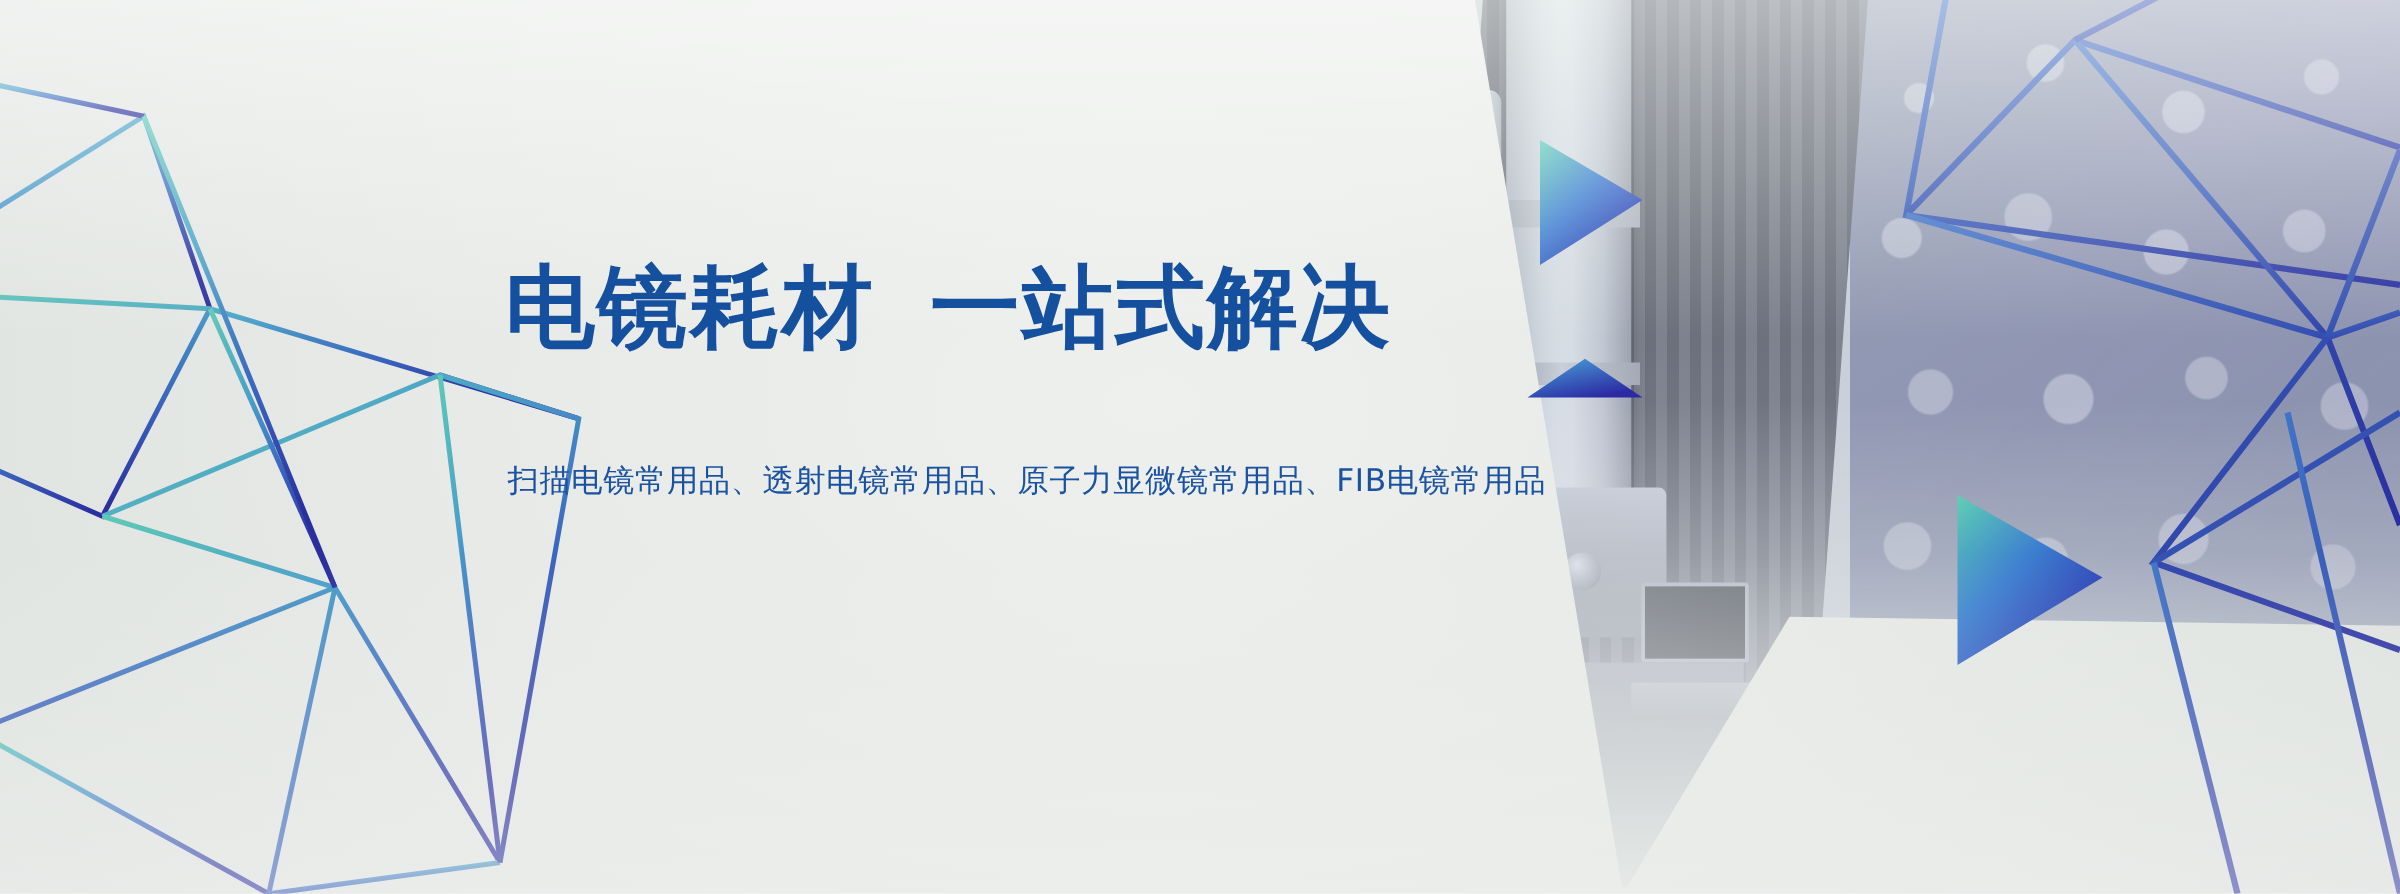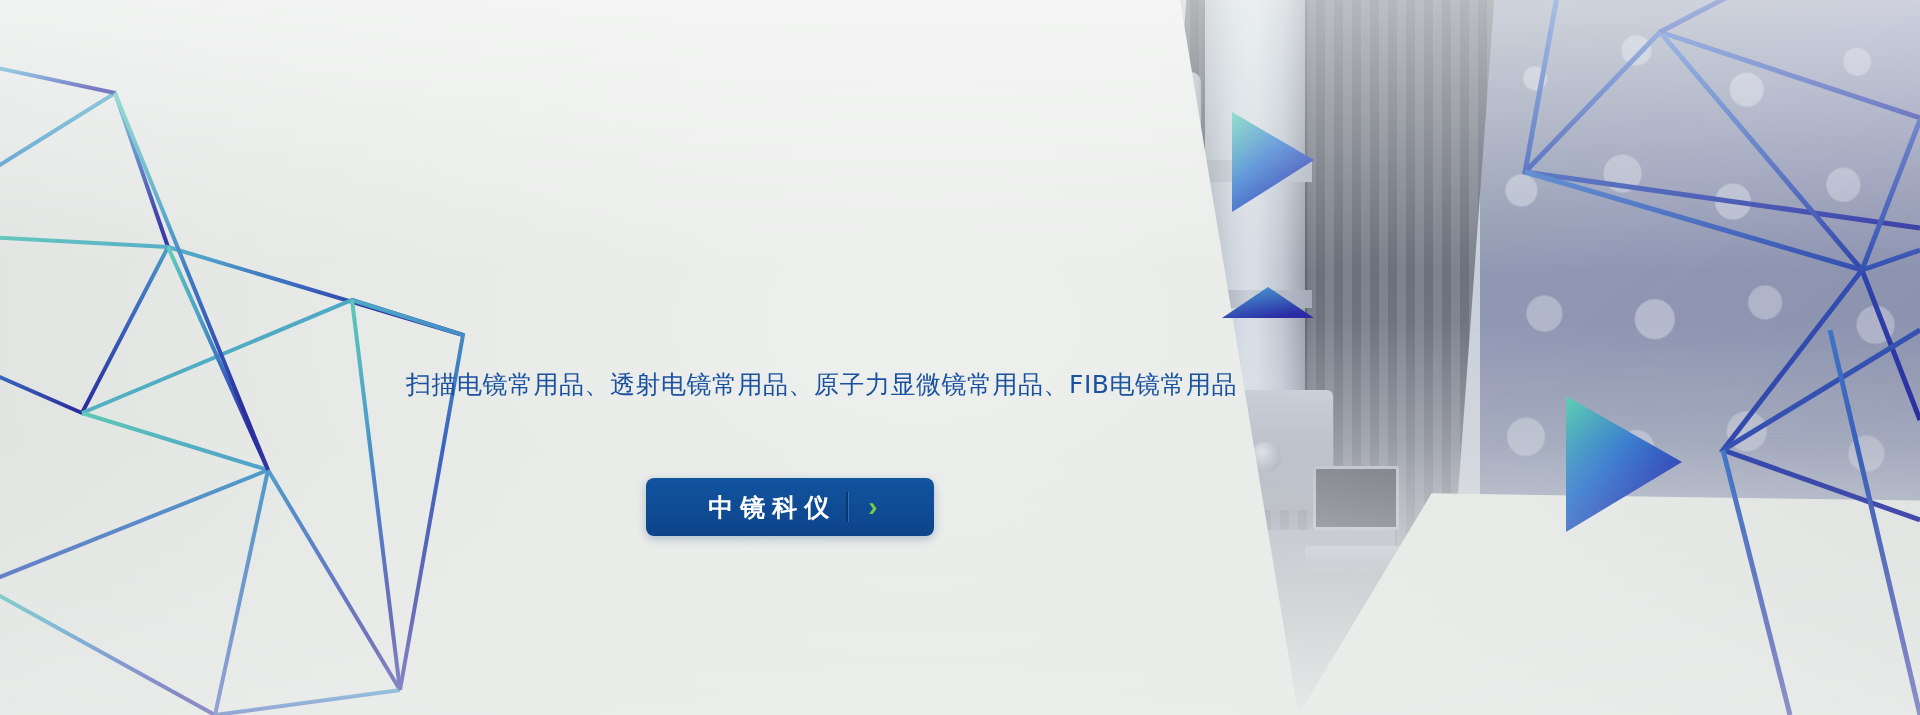--- a/index.html
+++ b/index.html
@@ -263,23 +263,19 @@
     </g>
 
     <polygon id="tri-top" points="1232,112 1232,212 1314,160" fill="url(#gTri)"></polygon>
     <polygon id="tri-small" points="1268,287 1222,318 1314,318" fill="url(#gTri2)"></polygon>
     <polygon id="tri-lower" points="1566,396 1566,532 1682,462" fill="url(#gTri)"></polygon>
   </svg>
 
   <div id="sheen"></div>
 
   <div id="copy">
+    <div id="headline"><span>电镜耗材</span><span class="gap"></span><span>一站式解决</span></div>
 
     <div id="subtitle">扫描电镜常用品、透射电镜常用品、原子力显微镜常用品、FIB电镜常用品</div>
 
-    <div id="cta">
-      <span id="cta-label">中镜科仪</span>
-      <span id="cta-div"></span>
-      <span id="cta-chevron">›</span>
-    </div>
   </div>
 
 </div>
 
 </body></html>

